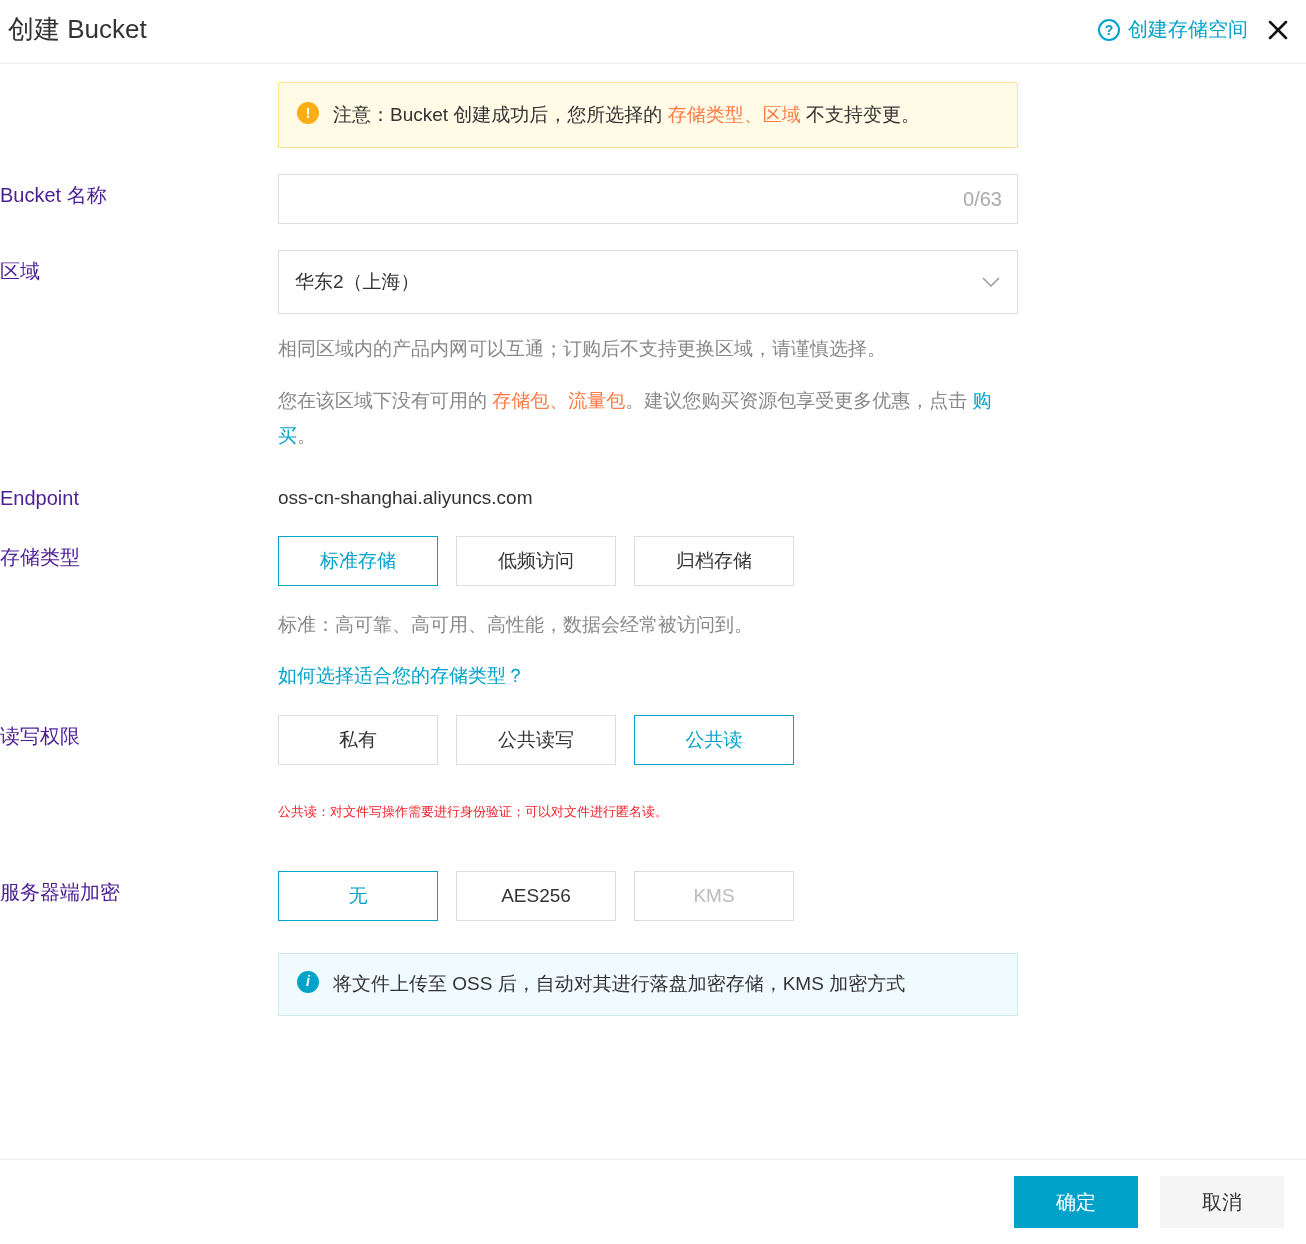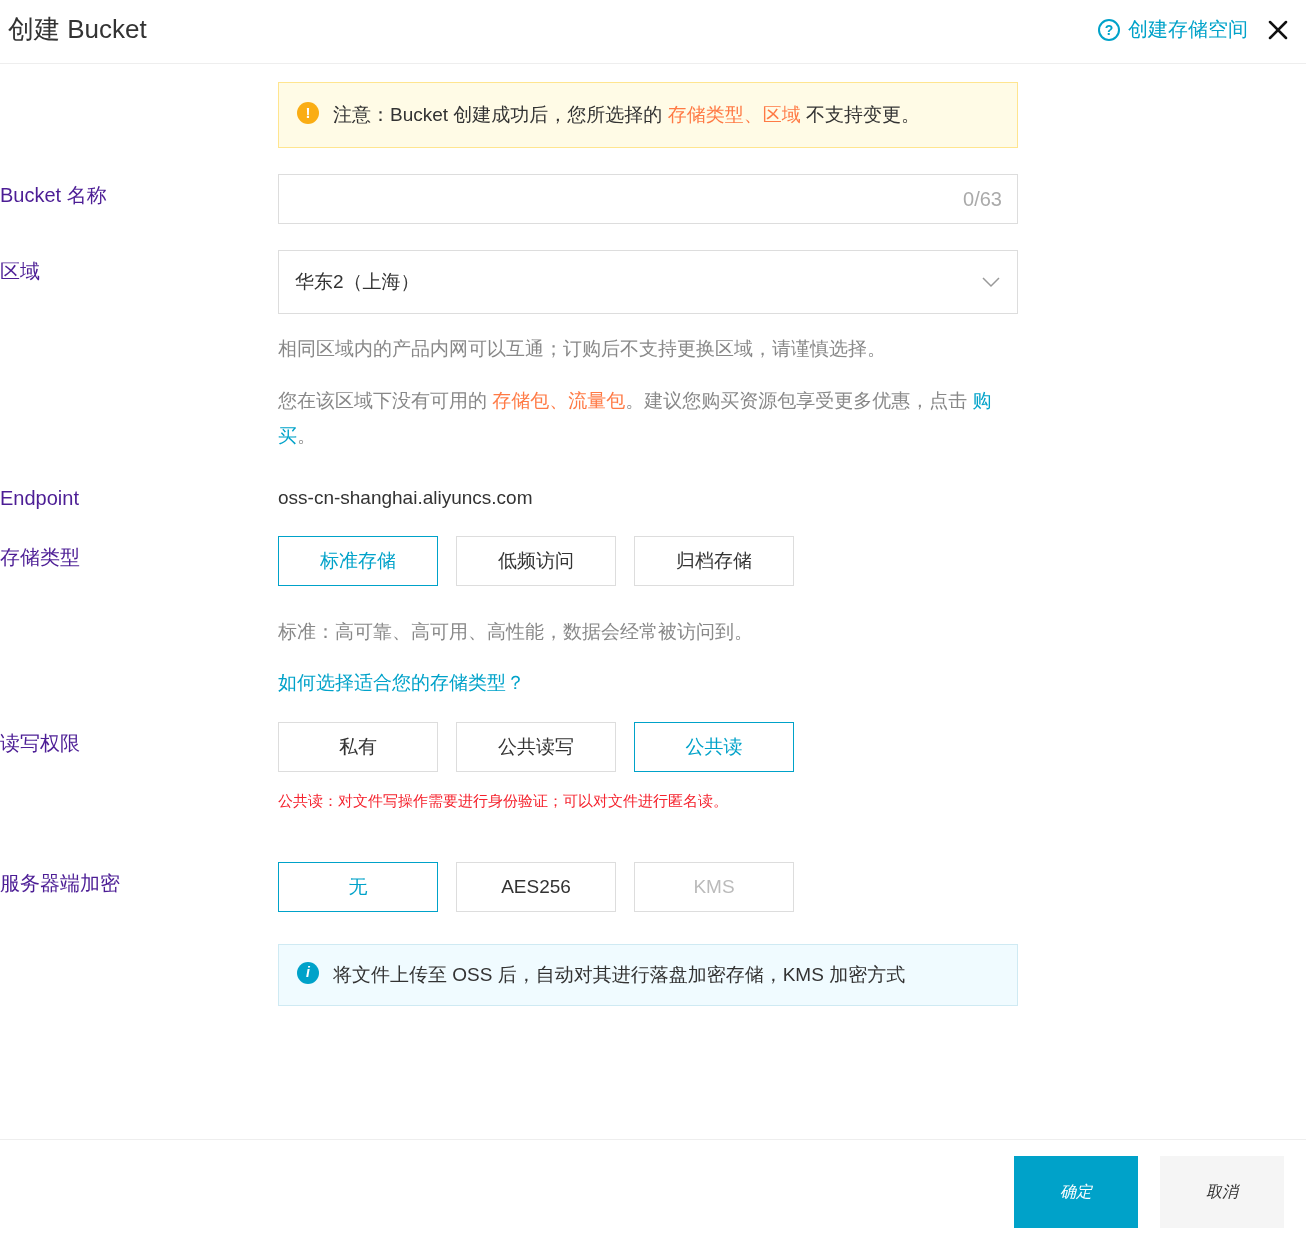--- a/index.html
+++ b/index.html
@@ -167,28 +167,28 @@
     .option-btn.selected {
       border-color: #00a2c9;
       color: #00a2c9;
     }
     .option-btn.disabled {
       color: #bbb;
       cursor: not-allowed;
     }
     .desc-red {
       color: #f5222d;
-      font-size: 15px;
-      margin-top: 16px;
+      font-size: 13px;
+      margin-top: 36px;
       line-height: 1.7;
     }
     .desc-gray {
       color: #888;
       font-size: 19px;
-      margin-top: 30px;
+      margin-top: 23px;
       line-height: 1.7;
     }
     .link-row {
       margin-top: 22px;
       font-size: 19px;
     }
 
     .info-box {
       border: 1px solid #cfeaf3;
       background: #f0fbff;
@@ -223,28 +223,27 @@
       right: 0;
       background: #fff;
       border-top: 1px solid #eee;
       display: flex;
       justify-content: flex-end;
       gap: 22px;
       padding: 16px 22px;
     }
     .btn {
       min-width: 124px;
-      height: 72px;
-      display: flex;
-      align-items: center;
-      justify-content: center;
-      font-size: 16px;
+      height: 52px;
+      display: flex;
+      align-items: center;
+      justify-content: center;
+      font-size: 20px;
       cursor: pointer;
       border: none;
-      font-style: italic;
     }
     .btn-primary {
       background: #00a2c9;
       color: #fff;
     }
     .btn-default {
       background: #f5f5f5;
       color: #333;
     }
     .scroll-area {

